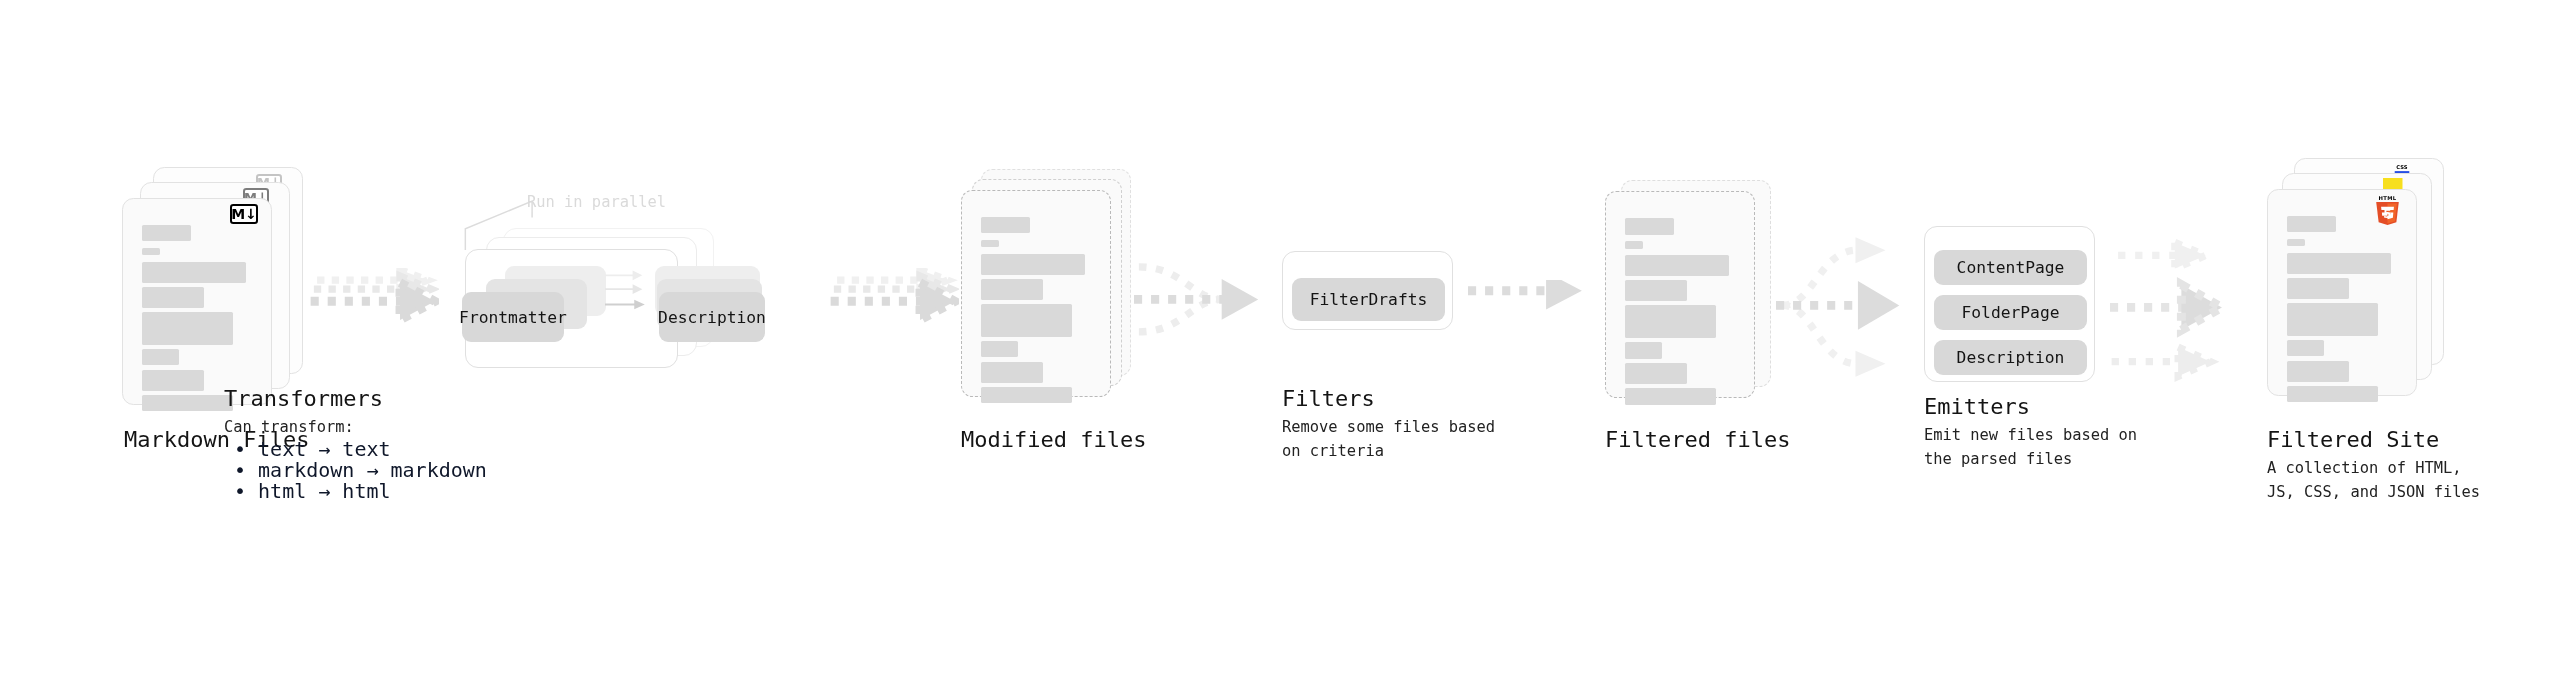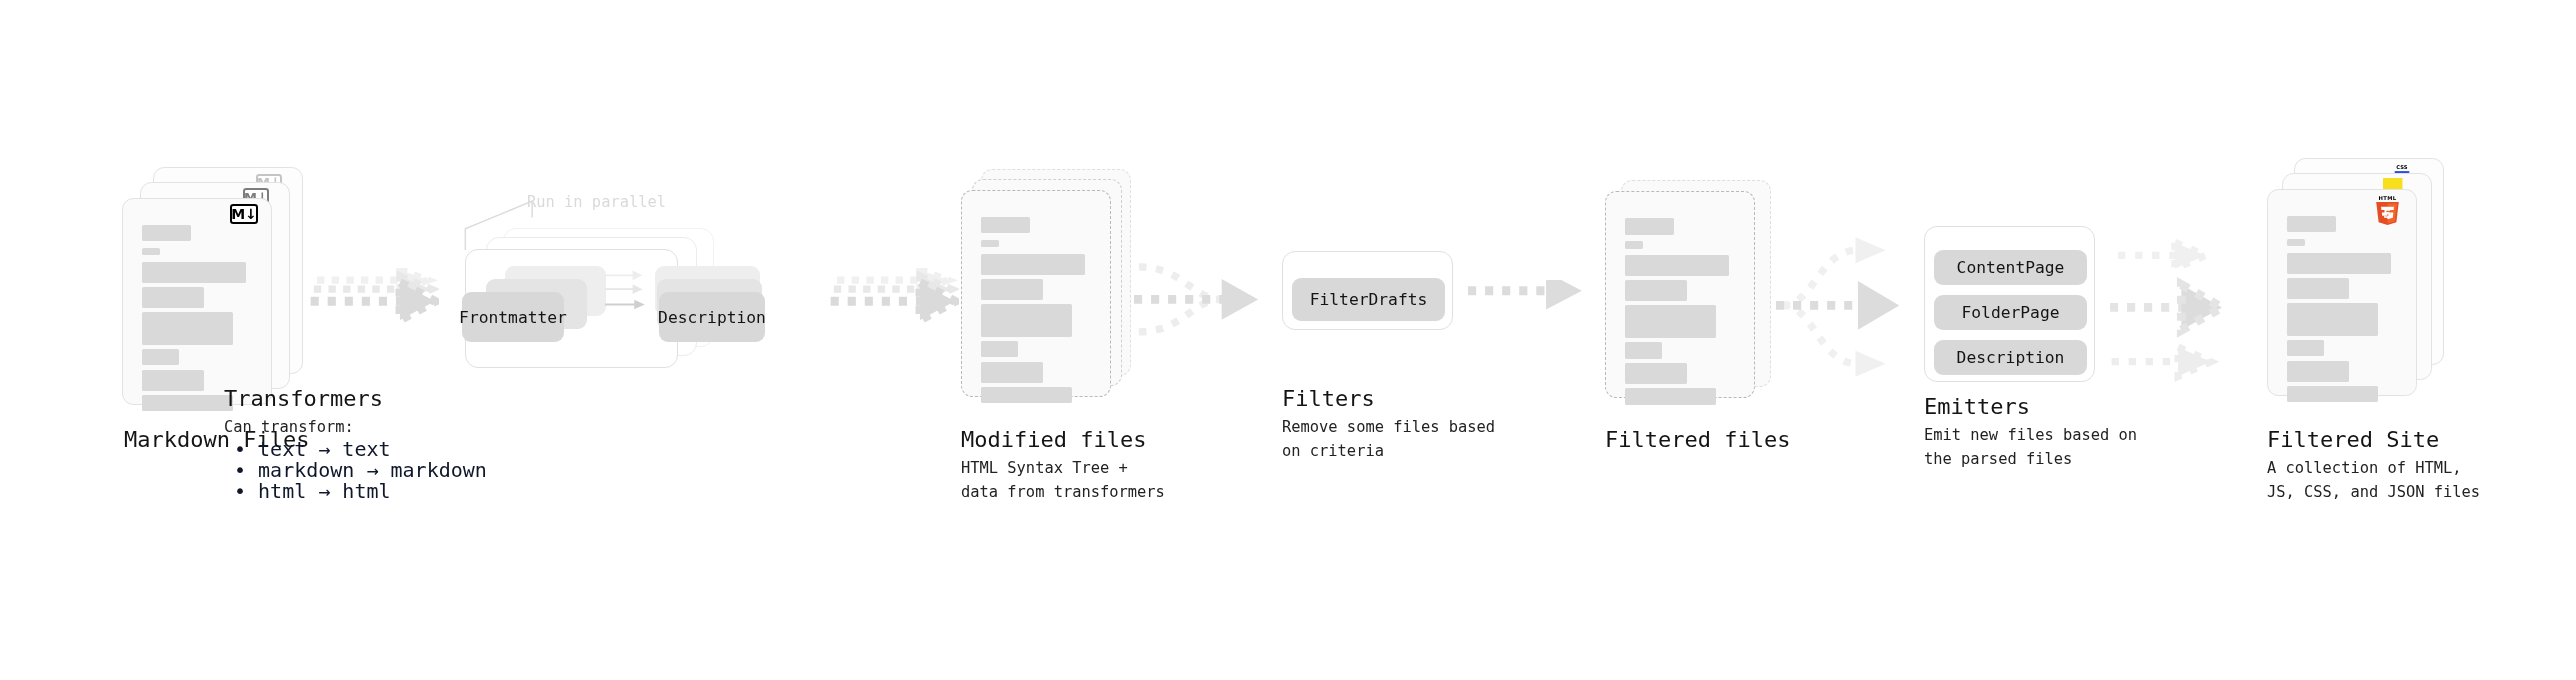--- a/index.html
+++ b/index.html
@@ -234,22 +234,20 @@
       <div class="skel" style="left:18.7px; top:63px; width:104px; height:21px;"></div>
       <div class="skel" style="left:18.7px; top:88px; width:62px; height:21px;"></div>
       <div class="skel" style="left:18.7px; top:113px; width:91px; height:33px;"></div>
       <div class="skel" style="left:18.7px; top:150px; width:37px; height:16.3px;"></div>
       <div class="skel" style="left:18.7px; top:171px; width:62px; height:21px;"></div>
       <div class="skel" style="left:18.7px; top:196px; width:91px; height:16.3px;"></div>
     </div>
   </div>
 
   <div class="title" style="left: 961px; top: 427px;">Modified files</div>
-  <div class="subtitle" style="left: 961px; top: 457px;">HTML Syntax Tree +
-data from transformers</div>
 
   <div class="arrow" style="left:1134px; top:252px; width:138px; height:98px;">
     <svg width="138" height="98" viewBox="0 0 170 120">
       <g fill="none" stroke="#ededed" stroke-width="9" stroke-dasharray="9 12" stroke-linecap="butt">
         <path d="M6 18 C 60 18, 72 58, 108 58"></path>
         <path d="M6 98 C 60 98, 72 58, 108 58"></path>
       </g>
       <line x1="0" y1="58" x2="112" y2="58" stroke="#dcdcdc" stroke-width="11" stroke-dasharray="10 11"></line>
       <polygon points="108,33 153,58 108,83" fill="#dcdcdc"></polygon>
     </svg>

